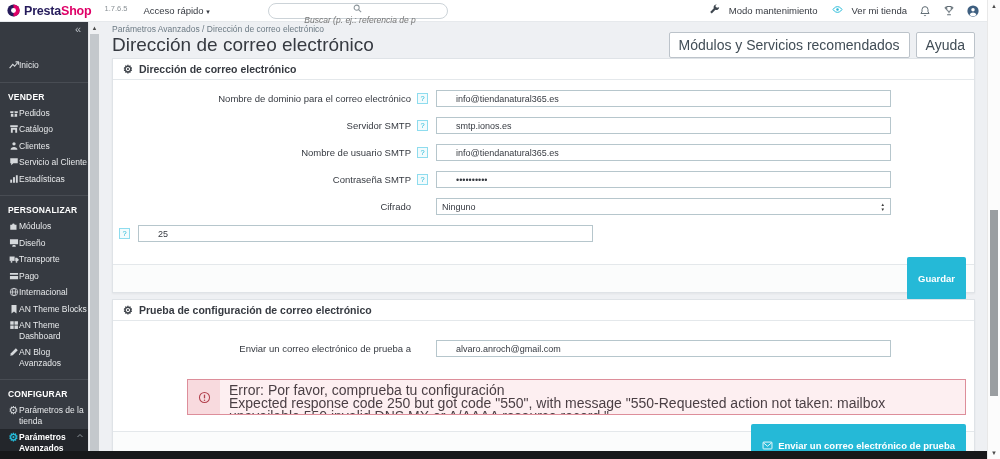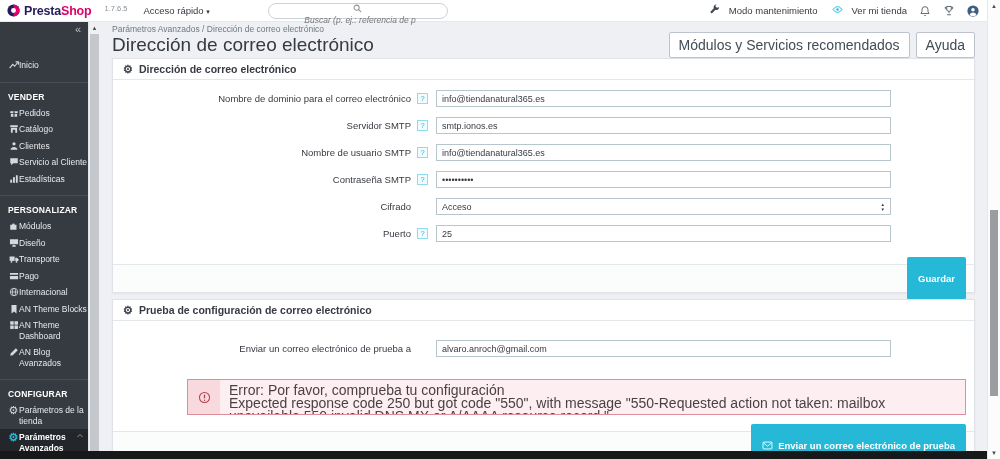--- a/index.html
+++ b/index.html
@@ -58,21 +58,21 @@
   #panel-test  { top:277px; height:160px; }
   .panel-header { height:21px; border-bottom:1px solid #e4e8eb; display:flex; align-items:center; padding:0 10px; font-weight:bold; font-size:10.5px; gap:6px; }
   .panel-gear { color:#3f444b; font-size:11px; line-height:11px; }
 
   .form-rows { padding-top:10px; }
   .frow { display:flex; align-items:center; margin-bottom:10px; height:17px; }
   .frow .lbl { width:298px; text-align:right; font-size:9.5px; color:#363a41; }
   .hlp { width:11px; height:11px; margin-left:6px; flex:none; border:1px solid #8edcee; background:#f2fbfd; color:#25b9d7; font-size:7.5px; line-height:9px; text-align:center; cursor:pointer; }
   .hlp.ph { visibility:hidden; }
   .frow .ctl { margin-left:8px; width:455px; }
-  input.txt { width:100%; height:17px; border:1px solid #b6c6cc; padding:0 5px; font-size:9px; color:#363a41; font-family:inherit; background:#fff; }
+  input.txt { width:100%; height:17px; border:1px solid #b6c6cc; padding:0 19px; font-size:9px; color:#363a41; font-family:inherit; background:#fff; }
   .sel { height:17px; border:1px solid #b6c6cc; display:flex; align-items:center; padding:0 5px; font-size:9px; position:relative; background:#fff; cursor:pointer; }
   .sel-arrows { position:absolute; right:5px; top:3px; font-size:4.5px; color:#3c3c3c; line-height:5px; text-align:center; }
 
   .panel-footer { position:absolute; left:0; right:0; bottom:0; background:#fbfcfc; border-top:1px solid #e4e8eb; display:flex; align-items:center; justify-content:flex-end; padding:0 8px; }
   #panel-email .panel-footer { height:28px; }
   #panel-test  .panel-footer { height:27px; }
   .btn-primary { background:#25b9d7; color:#fff; border:none; font-weight:bold; font-size:9.5px; padding:16px 11px; border-radius:2px; display:flex; align-items:center; gap:5px; cursor:pointer; font-family:inherit; }
   .btn-primary svg { width:11px; height:11px; }
 
   .trow { padding-top:19px; }
@@ -359,27 +359,26 @@
       <div class="frow">
         <div class="lbl">Contraseña SMTP</div>
         <div class="hlp">?</div>
         <div class="ctl"><input class="txt" type="text" value="••••••••••" style=""></div>
       </div>
       <div class="frow">
         <div class="lbl">Cifrado</div>
         <div class="hlp ph"></div>
         <div class="ctl">
           <div class="sel">
-            <span>Acceso</span>
+            <span>Ninguno</span>
             <span class="sel-arrows">▲<br>▼</span>
           </div>
         </div>
       </div>
       <div class="frow">
-        <div class="lbl">Puerto</div>
         <div class="hlp">?</div>
         <div class="ctl"><input class="txt" type="text" value="25" style=""></div>
       </div>
     </div>
     <div class="panel-footer">
       <button class="btn-primary">Guardar</button>
     </div>
   </div>
 
   <div class="panel" id="panel-test">

